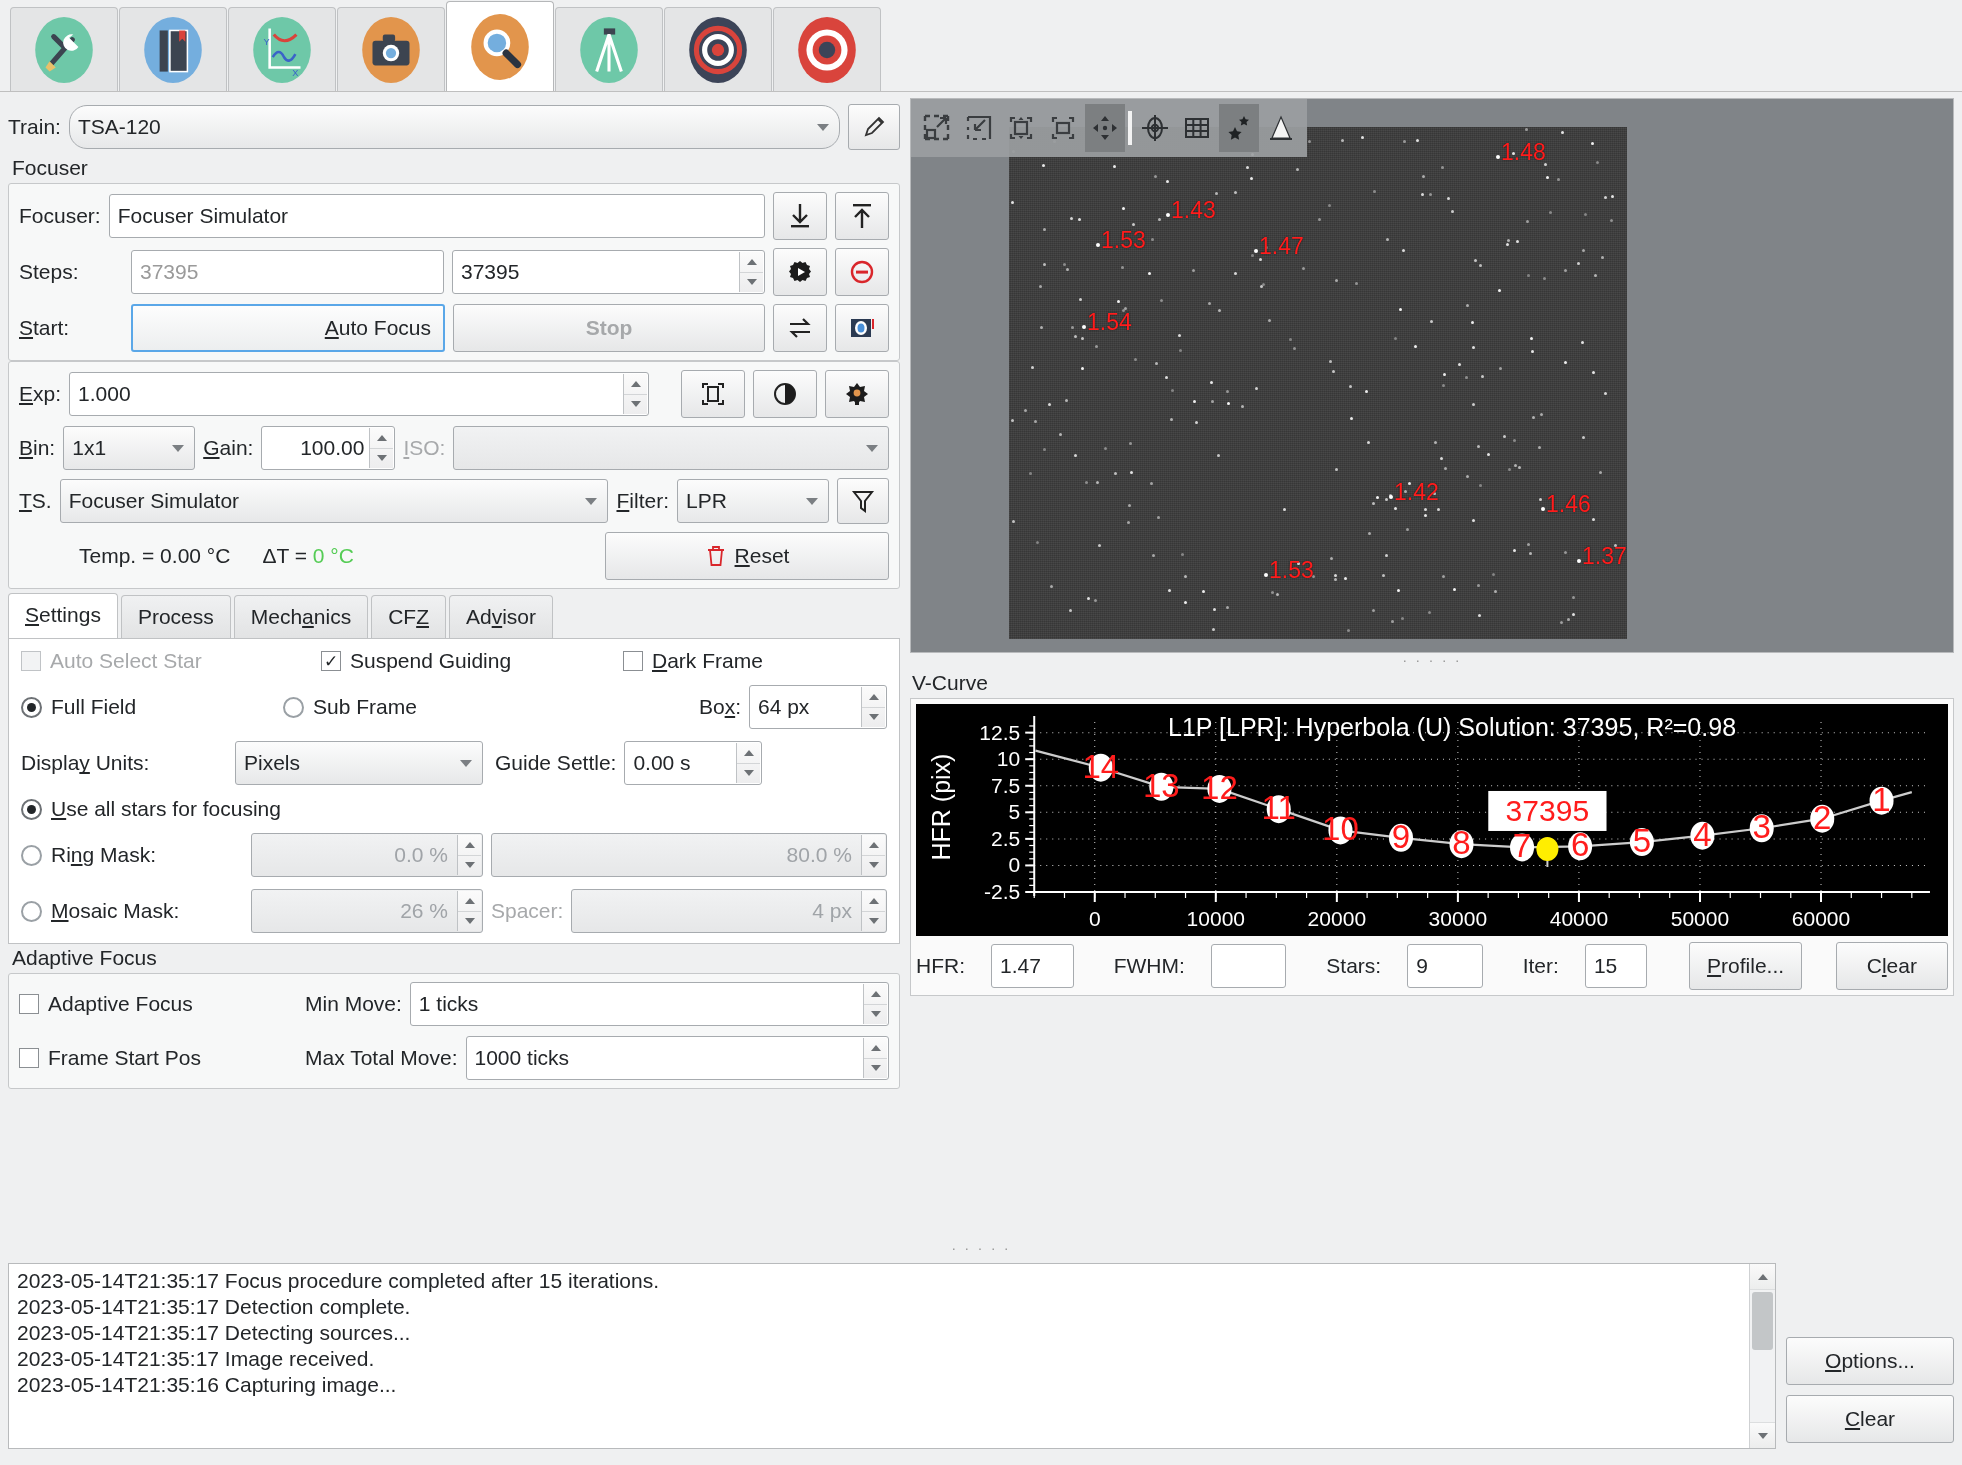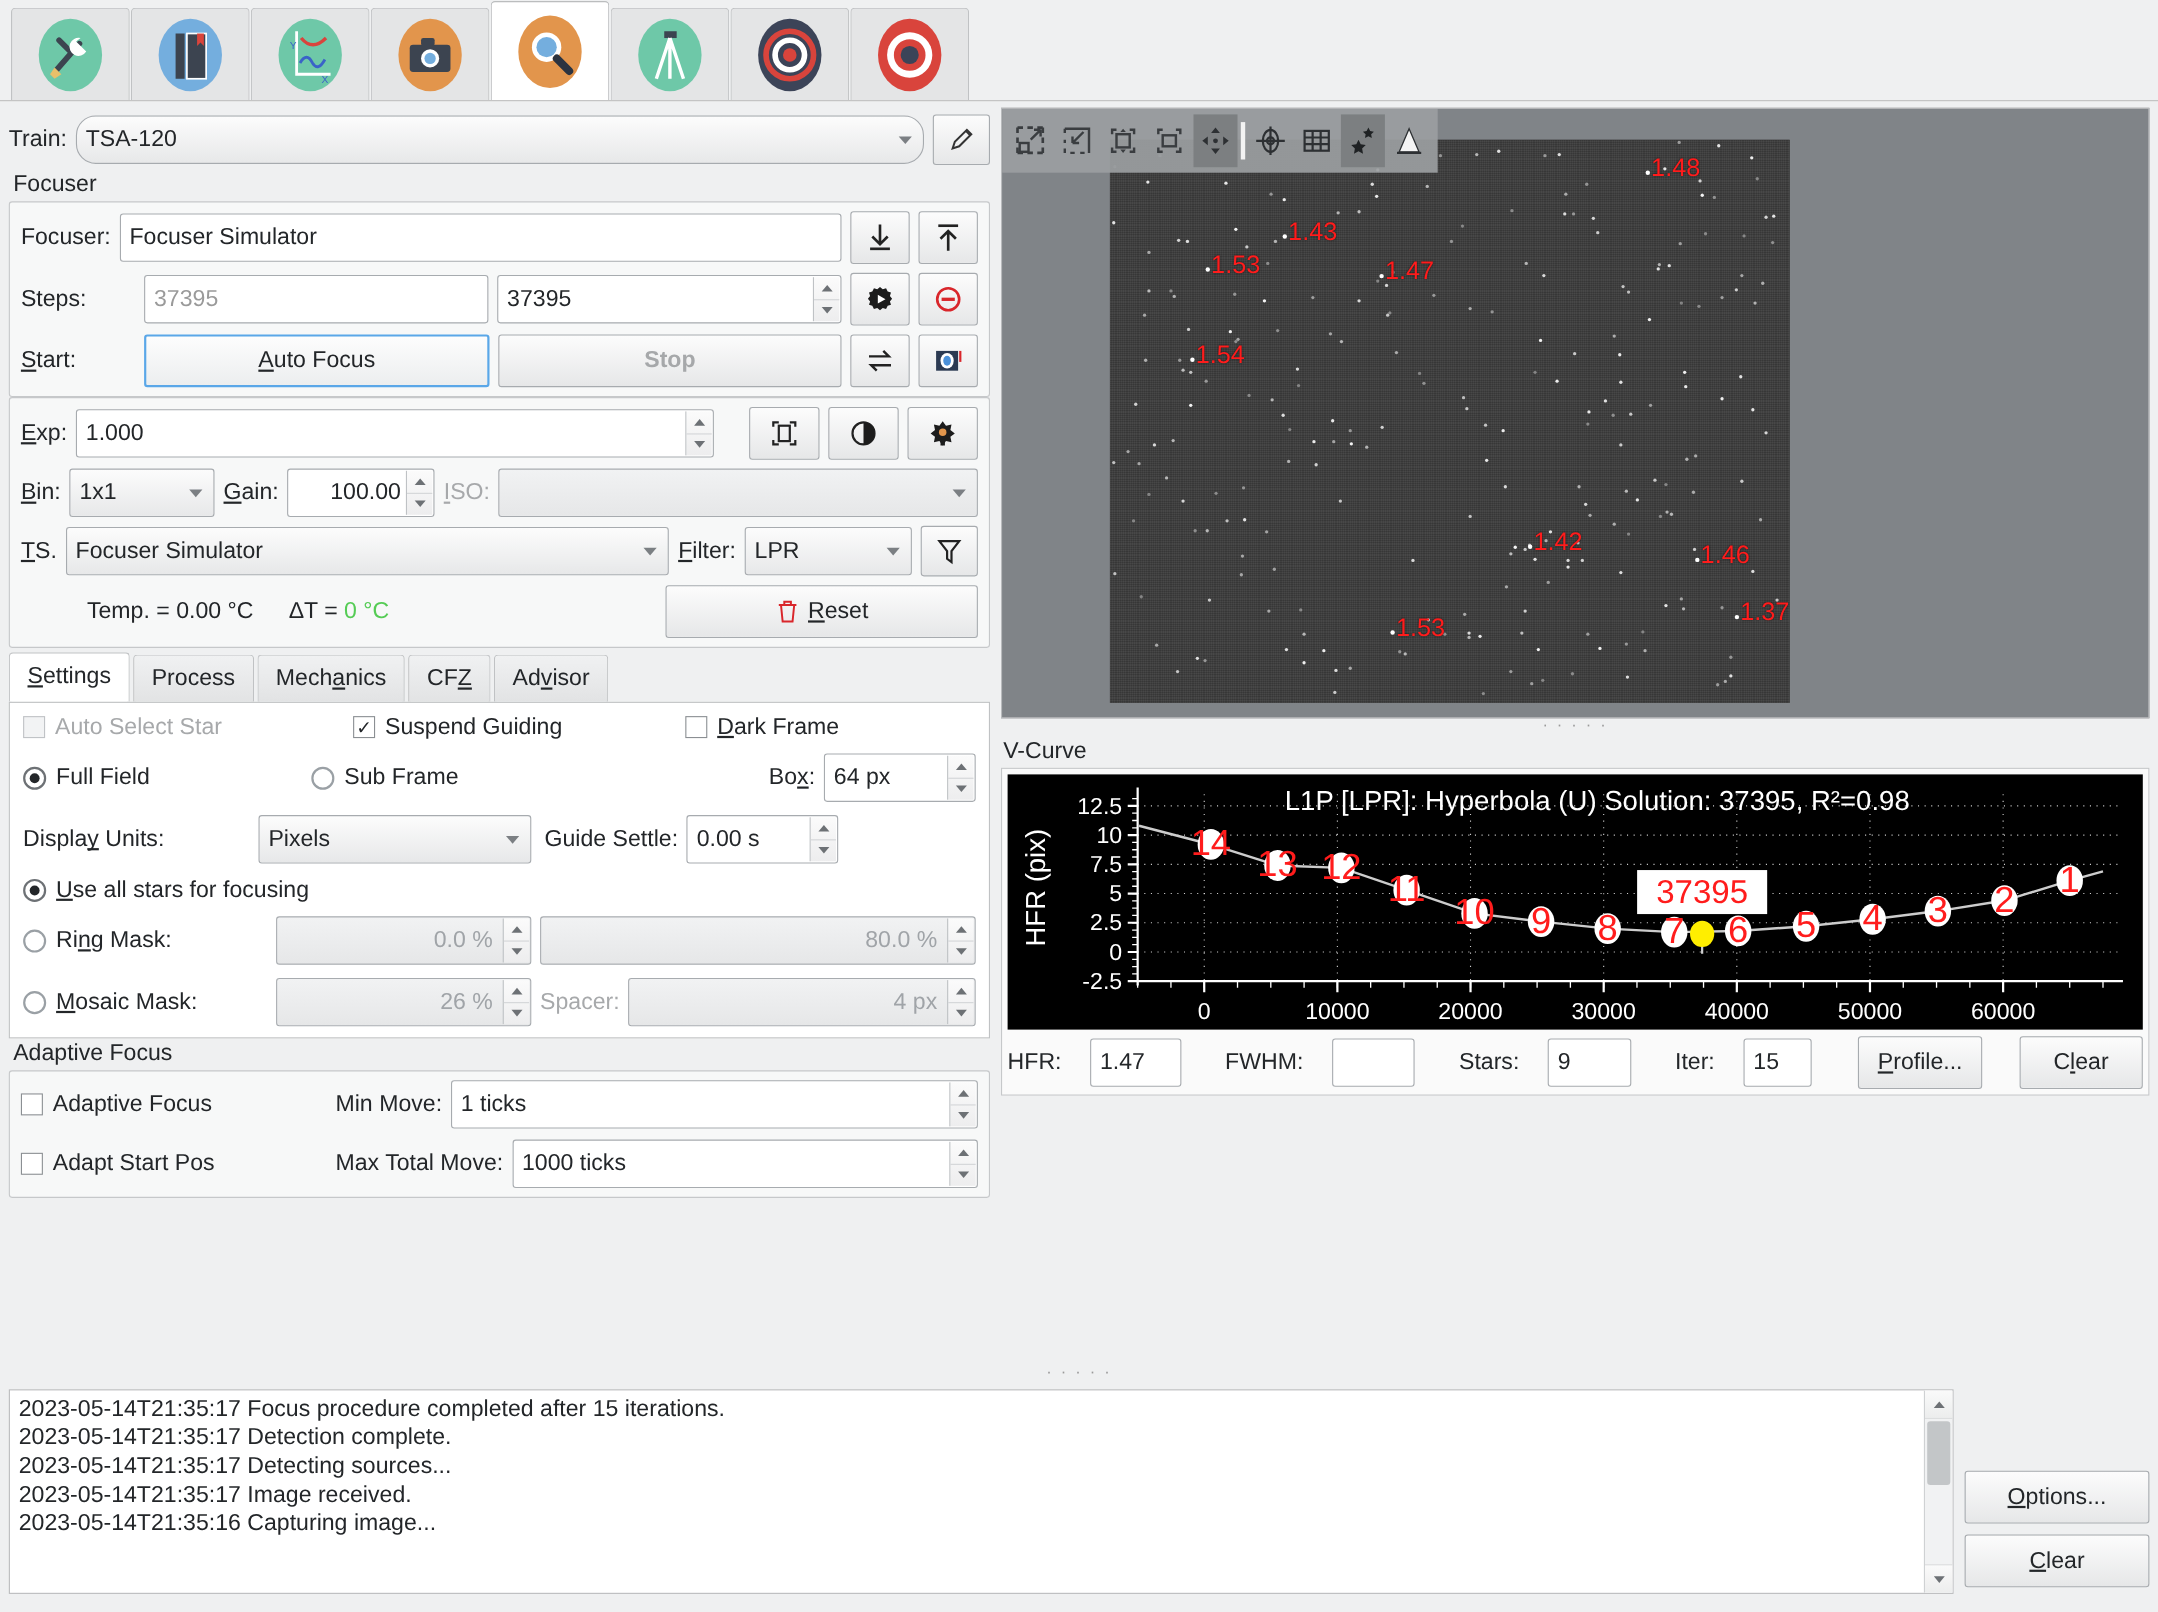--- a/index.html
+++ b/index.html
@@ -77,21 +77,21 @@
   .combo .arrow { position: absolute; right: 10px; top: 50%; margin-top:-3px;
     width:0;height:0;border-left:6px solid transparent;border-right:6px solid transparent;border-top:7px solid #7b7f83;}
   .combo.dis { color: #a0a4a8; background: linear-gradient(#f1f2f3,#e6e7e8); }
   .btn {
     border: 1px solid #a7abaf; border-radius: 3px;
     background: linear-gradient(#fcfcfc,#e6e7e8);
     height: 48px; display: flex; align-items: center; justify-content: center;
     font-size: 21px; padding: 0 12px; white-space: nowrap;
   }
   .btn.dis { color: #a6a8aa; }
-  .btn.focusborder { border: 2px solid #5aa7e8; background: linear-gradient(#fdfdfd,#eceeef); }
+  .btn.focusborder { border: 2px solid #5aa7e8; background: linear-gradient(#fdfdfd,#eceeef); justify-content: flex-end; }
   .iconbtn {
     border: 1px solid #a7abaf; border-radius: 3px;
     background: linear-gradient(#fcfcfc,#e6e7e8);
     width: 54px; height: 48px; display: flex; align-items: center; justify-content: center;
   }
   .spin { position: relative; }
   .spinb {
     position: absolute; right: 1px; top: 1px; bottom: 1px; width: 24px;
     border-left: 1px solid #bfc2c5;
     background: linear-gradient(#fbfbfb,#ededee);
@@ -573,21 +573,21 @@
                 </span>
                 <span>
                   <i class="tri-dn"></i>
                 </span>
               </span>
           </div>
         </div>
         <div class="row" style="margin-top:10px;gap:0;">
           <div class="row" style="width:286px;gap:9px;">
             <span class="chk"></span>
-            <span>Adapt Start Pos</span>
+            <span>Frame Start Pos</span>
           </div>
           <div class="lbl">Max Total Move:</div>
           <div class="fakeinput spin" style="flex:1 1 auto;position:relative;margin-left:8px;">
             <span>1000 ticks</span>
             <span class="spinb">
                 <span>
                   <i class="tri-up"></i>
                 </span>
                 <span>
                   <i class="tri-dn"></i>

